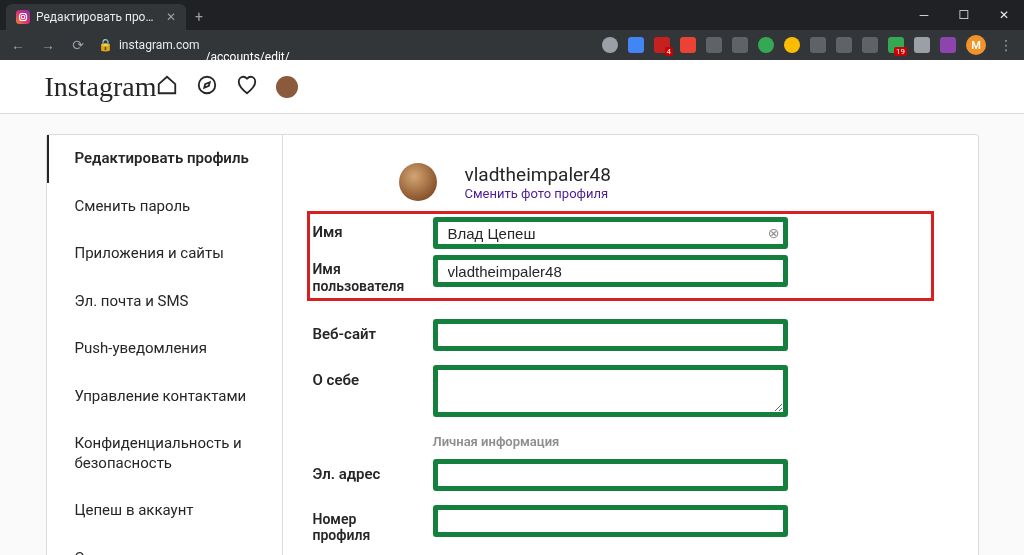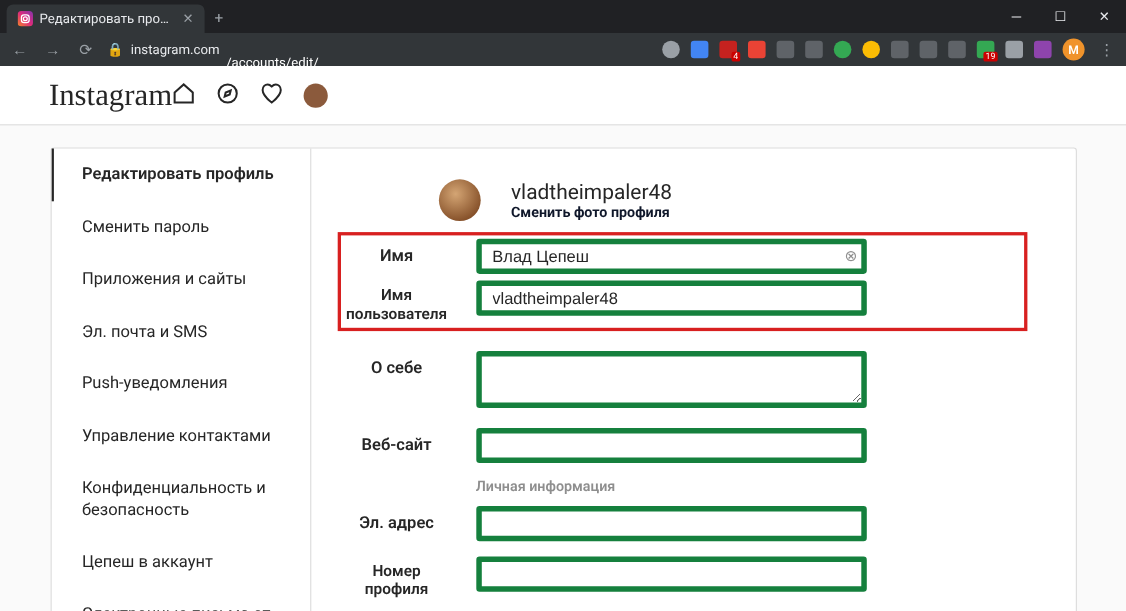--- a/index.html
+++ b/index.html
@@ -34,23 +34,23 @@
   .ig-avatar { width: 22px; height: 22px; border-radius: 50%; background: #8b5a3c; }
 
   .ig-container { width: 933px; max-width: 100%; margin: 20px auto 40px; background: #fff; border: 1px solid #dbdbdb; border-radius: 3px; display: flex; }
   .ig-side { width: 236px; border-right: 1px solid #dbdbdb; }
   .ig-side a { display: block; padding: 14px 28px; font-size: 15px; color: #262626; text-decoration: none; line-height: 1.3; cursor: pointer; }
   .ig-side a.active { font-weight: 600; border-left: 2px solid #262626; padding-left: 26px; }
   .ig-main { flex: 1; padding: 28px 50px 30px 30px; }
   .profile-head { display: flex; align-items: center; gap: 28px; margin-bottom: 16px; margin-left: 86px; }
   .profile-pic { width: 38px; height: 38px; border-radius: 50%; background: radial-gradient(circle at 40% 35%, #d4a574, #6b3410); flex-shrink: 0; }
   .profile-name { font-size: 19px; font-weight: 400; }
-  .change-photo { color: #0f172a; font-size: 13px; font-weight: 700; cursor: pointer; }
+  .change-photo { color: #4c1d95; font-size: 13px; font-weight: 400; cursor: pointer; }
   .form-row { display: flex; margin-bottom: 14px; align-items: flex-start; }
-  .form-label { width: 120px; text-align: center; padding-right: 24px; padding-top: 6px; font-size: 15px; font-weight: 600; flex-shrink: 0; }
+  .form-label { width: 120px; text-align: left; padding-right: 24px; padding-top: 6px; font-size: 15px; font-weight: 600; flex-shrink: 0; }
   .form-label.small { font-size: 14px; line-height: 1.2; }
   .form-field { flex: 1; max-width: 355px; }
   .form-field input, .form-field textarea, .form-field select { width: 100%; height: 32px; border: 5px solid #15803d; border-radius: 3px; padding: 0 10px; font-size: 15px; color: #262626; background: #fff; }
   .form-field input::placeholder, .form-field select { color: #8e8e8e; }
   .form-field textarea { height: 52px; padding: 6px 10px; resize: vertical; }
   .section-title { color: #8e8e8e; font-size: 13px; font-weight: 600; margin-left: 120px; margin-bottom: 10px; margin-top: 6px; }
   .hl-red { border: 3px solid #d82020; padding: 3px; margin: -6px; }
   .input-clear { position: relative; }
   .input-clear .clear { position: absolute; right: 8px; top: 50%; transform: translateY(-50%); color: #8e8e8e; font-size: 14px; }
 </style>
@@ -163,26 +163,26 @@
           <span class="clear">⊗</span>
         </div>
       </div>
       <div class="form-row" style="margin-bottom:0">
         <div class="form-label small">Имя пользователя</div>
         <div class="form-field"><input type="text" value="vladtheimpaler48" style=""></div>
       </div>
     </div>
 
     <div class="form-row">
+      <div class="form-label">Веб-сайт</div>
+      <div class="form-field"><input type="text" style=""></div>
+    </div>
+    <div class="form-row">
       <div class="form-label">О себе</div>
       <div class="form-field"><textarea style=""></textarea></div>
-    </div>
-    <div class="form-row">
-      <div class="form-label">Веб-сайт</div>
-      <div class="form-field"><input type="text" style=""></div>
     </div>
 
     <div class="section-title">Личная информация</div>
 
     <div class="form-row">
       <div class="form-label">Эл. адрес</div>
       <div class="form-field"><input type="text" style=""></div>
     </div>
     <div class="form-row">
       <div class="form-label small">Номер профиля</div>

